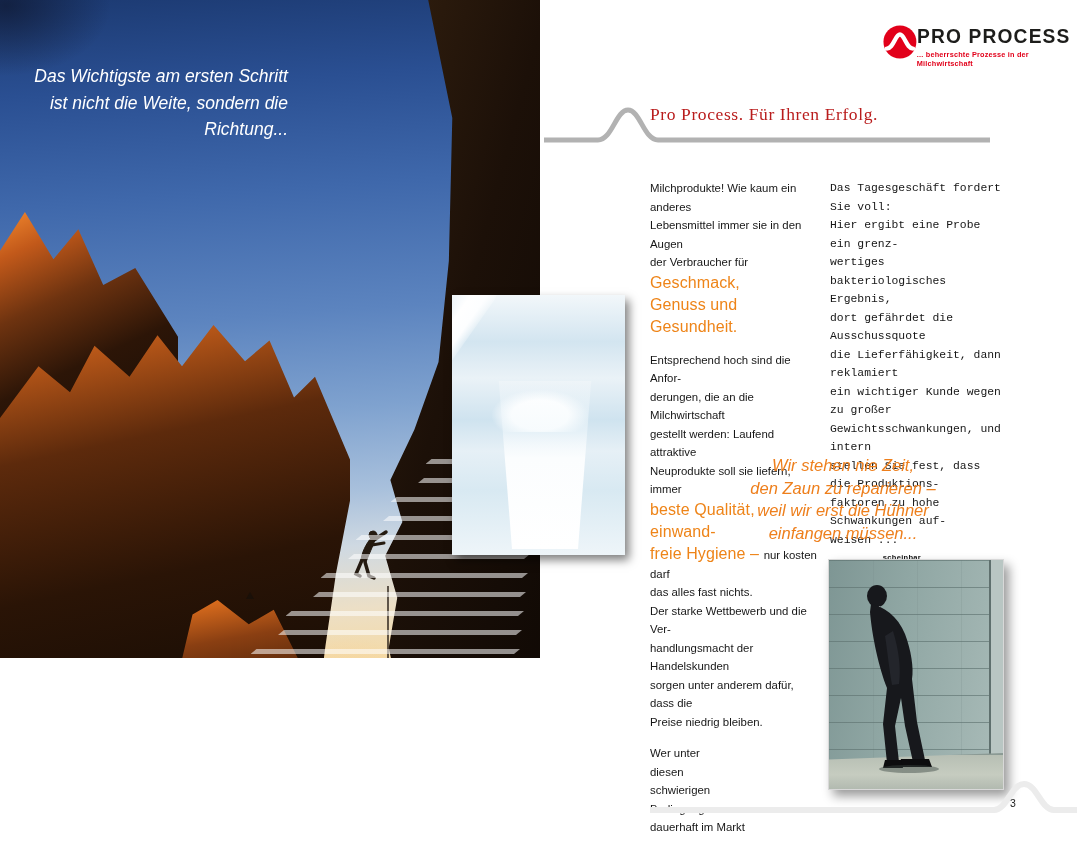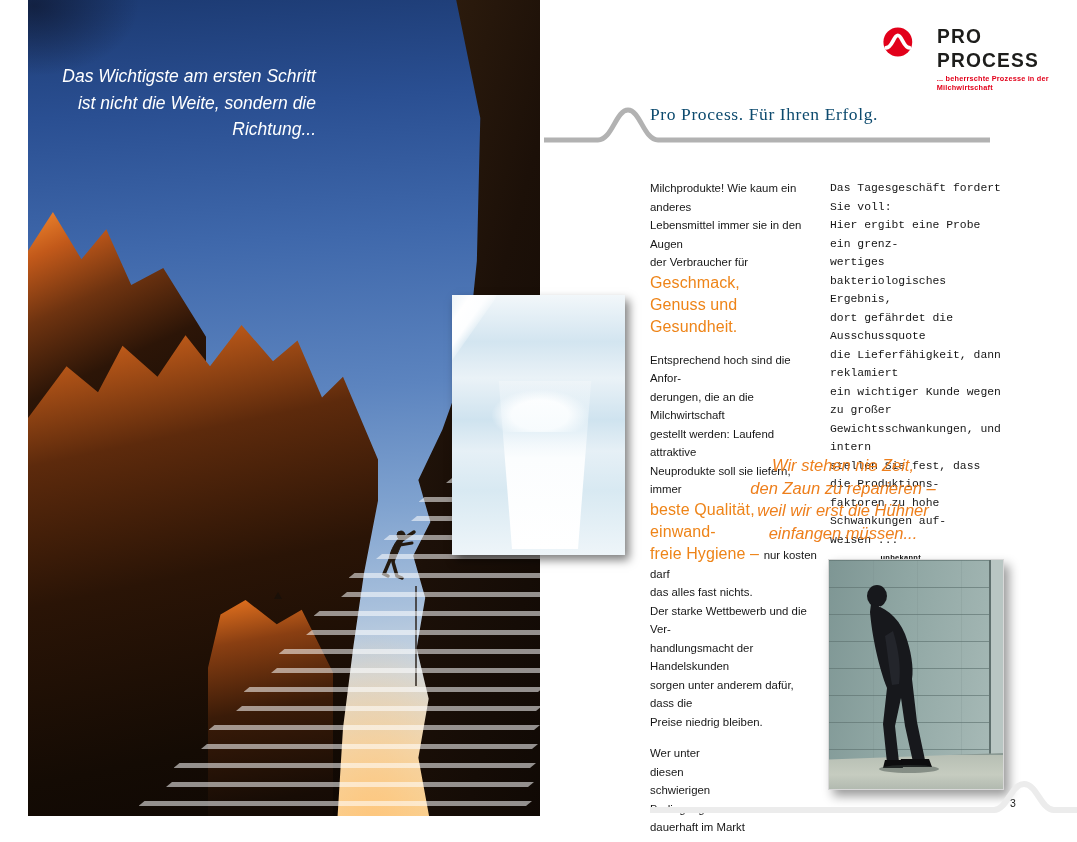--- a/index.html
+++ b/index.html
@@ -1,19 +1,19 @@
 <!DOCTYPE html>
 <html><head>
 <meta charset="utf-8">
 <style>
   html,body{margin:0;padding:0;background:#ffffff;}
   .canvas{position:relative;width:1077px;height:842px;overflow:hidden;background:#fff;
           font-family:"Liberation Sans",sans-serif;}
   
-  .photo-left{position:absolute;left:0;top:0;width:540px;height:816px;overflow:hidden;margin-left:28px;}
+  .photo-left{position:absolute;left:0;top:0;width:540px;height:658px;overflow:hidden;}
   .sky{position:absolute;inset:0;
     background:
       radial-gradient(150px 100px at 6px 6px, rgba(10,12,26,.55), rgba(10,12,26,0) 70%),
       radial-gradient(170px 280px at 345px 835px, rgba(255,196,120,.95), rgba(255,196,120,0) 72%),
       linear-gradient(176deg,#1c3a72 0%,#2a4f92 14%,#3f68ab 30%,#5c84bf 48%,#7fa2cf 62%,#a8c0dc 74%,#cfd9e2 82%,#ecdfc6 91%,#f6d9a0 100%);}
   .peaks-west{position:absolute;left:0;top:212px;width:178px;height:215px;
     clip-path:polygon(0 18%,14% 0,30% 22%,44% 8%,58% 34%,76% 26%,100% 58%,100% 100%,0 100%);
     background:linear-gradient(155deg,#f1872e 0%,#c2591a 16%,#6e3310 38%,#2c1507 64%,#190d05 100%);}
   .mass-west{position:absolute;left:0;top:325px;width:350px;height:517px;
     clip-path:polygon(0 18%,11% 8%,20% 13%,27% 4%,37% 10%,45% 2%,52% 8%,61% 0,70% 7%,77% 3%,84% 14%,90% 10%,100% 26%,100% 34%,96% 48%,93% 62%,90% 78%,88% 100%,0 100%);
@@ -42,26 +42,26 @@
     background:linear-gradient(90deg,rgba(255,255,255,.1),#ffffff 35%,#fdfeff 75%,rgba(255,255,255,.25));}
   .glass{position:absolute;left:38px;bottom:6px;width:110px;height:168px;
     clip-path:polygon(8% 0,92% 0,80% 100%,20% 100%);
     background:
       linear-gradient(90deg,rgba(190,212,228,.85) 0 4px,rgba(255,255,255,0) 4px calc(100% - 4px),rgba(190,212,228,.85) calc(100% - 4px)),
       linear-gradient(180deg,rgba(255,255,255,.25) 0%,rgba(240,248,252,.55) 30%,#fbfdfe 46%,#ffffff 100%);}
   .splash{position:absolute;left:40px;top:95px;width:96px;height:42px;
     background:radial-gradient(ellipse at 50% 60%,#ffffff 42%,rgba(255,255,255,0) 72%);}
   
   .right-page{position:absolute;left:540px;top:0;width:537px;height:842px;background:#fff;}
-  .logo{position:absolute;left:343px;top:24px;display:flex;gap:24px;align-items:flex-start;}
+  .logo{position:absolute;left:343px;top:24px;display:flex;gap:0;align-items:flex-start;}
   .logo-text{display:flex;flex-direction:column;}
   .logo-word{font-size:20px;font-weight:bold;letter-spacing:1.2px;color:#1d1d1b;line-height:24px;transform:scaleX(.96);transform-origin:left;}
   .logo-tagline{font-size:7.3px;font-weight:bold;color:#e2001a;letter-spacing:.2px;margin-top:2px;}
   .header-title{position:absolute;left:110px;top:104px;font-family:"Liberation Serif",serif;
-    font-size:17.5px;color:#0c4a6e;letter-spacing:.6px;}
+    font-size:17.5px;color:#b91c1c;letter-spacing:.6px;}
   .wave-svg{position:absolute;}
   .col{position:absolute;}
   .col p{font-size:11.4px;line-height:18.5px;color:#161616;white-space:pre-line;margin:0 0 13px 0;}
   .col .accent{color:#ee8418;font-size:16px;line-height:22px;font-weight:500;letter-spacing:.1px;}
   .col1{left:110px;top:179px;width:167px;}
   .col2{left:290px;top:179px;width:172px;font-family:Liberation Mono, monospace;}
   .chicken-quote{position:absolute;left:193px;top:454px;width:220px;text-align:center;
     font-style:italic;font-size:16.5px;line-height:22.5px;color:#ee7f1c;}
   .chicken-quote .qtext{white-space:pre-line;}
   .quote-attr{text-align:right;padding-right:32px;font-size:7.5px;font-weight:bold;font-style:normal;
@@ -194,21 +194,21 @@
 scheinbar kleinen Details die Produk-
 tivität und im schlimmsten Fall auch
 der Gewinn.</span></p>
       </div>
 
     <div class="chicken-quote">
       <div class="qtext">Wir stehen nie Zeit,
 den Zaun zu reparieren –
 weil wir erst die Hühner
 einfangen müssen...</div>
-      <div class="quote-attr">unbekannt</div>
+      <div class="quote-attr">scheinbar</div>
     </div>
 
     <div class="man-photo">
       <div class="wall"></div>
       <div class="grout-h"></div>
       <div class="pillar"></div>
       <div class="floor"></div>
       <svg class="man-svg" width="130" height="200" viewBox="0 0 130 200">
         <ellipse cx="34" cy="20" rx="10" ry="11" fill="#17181c"></ellipse>
         <path d="M36 30 L41 34 L36 38 Z" fill="#e8e8e8"></path>

